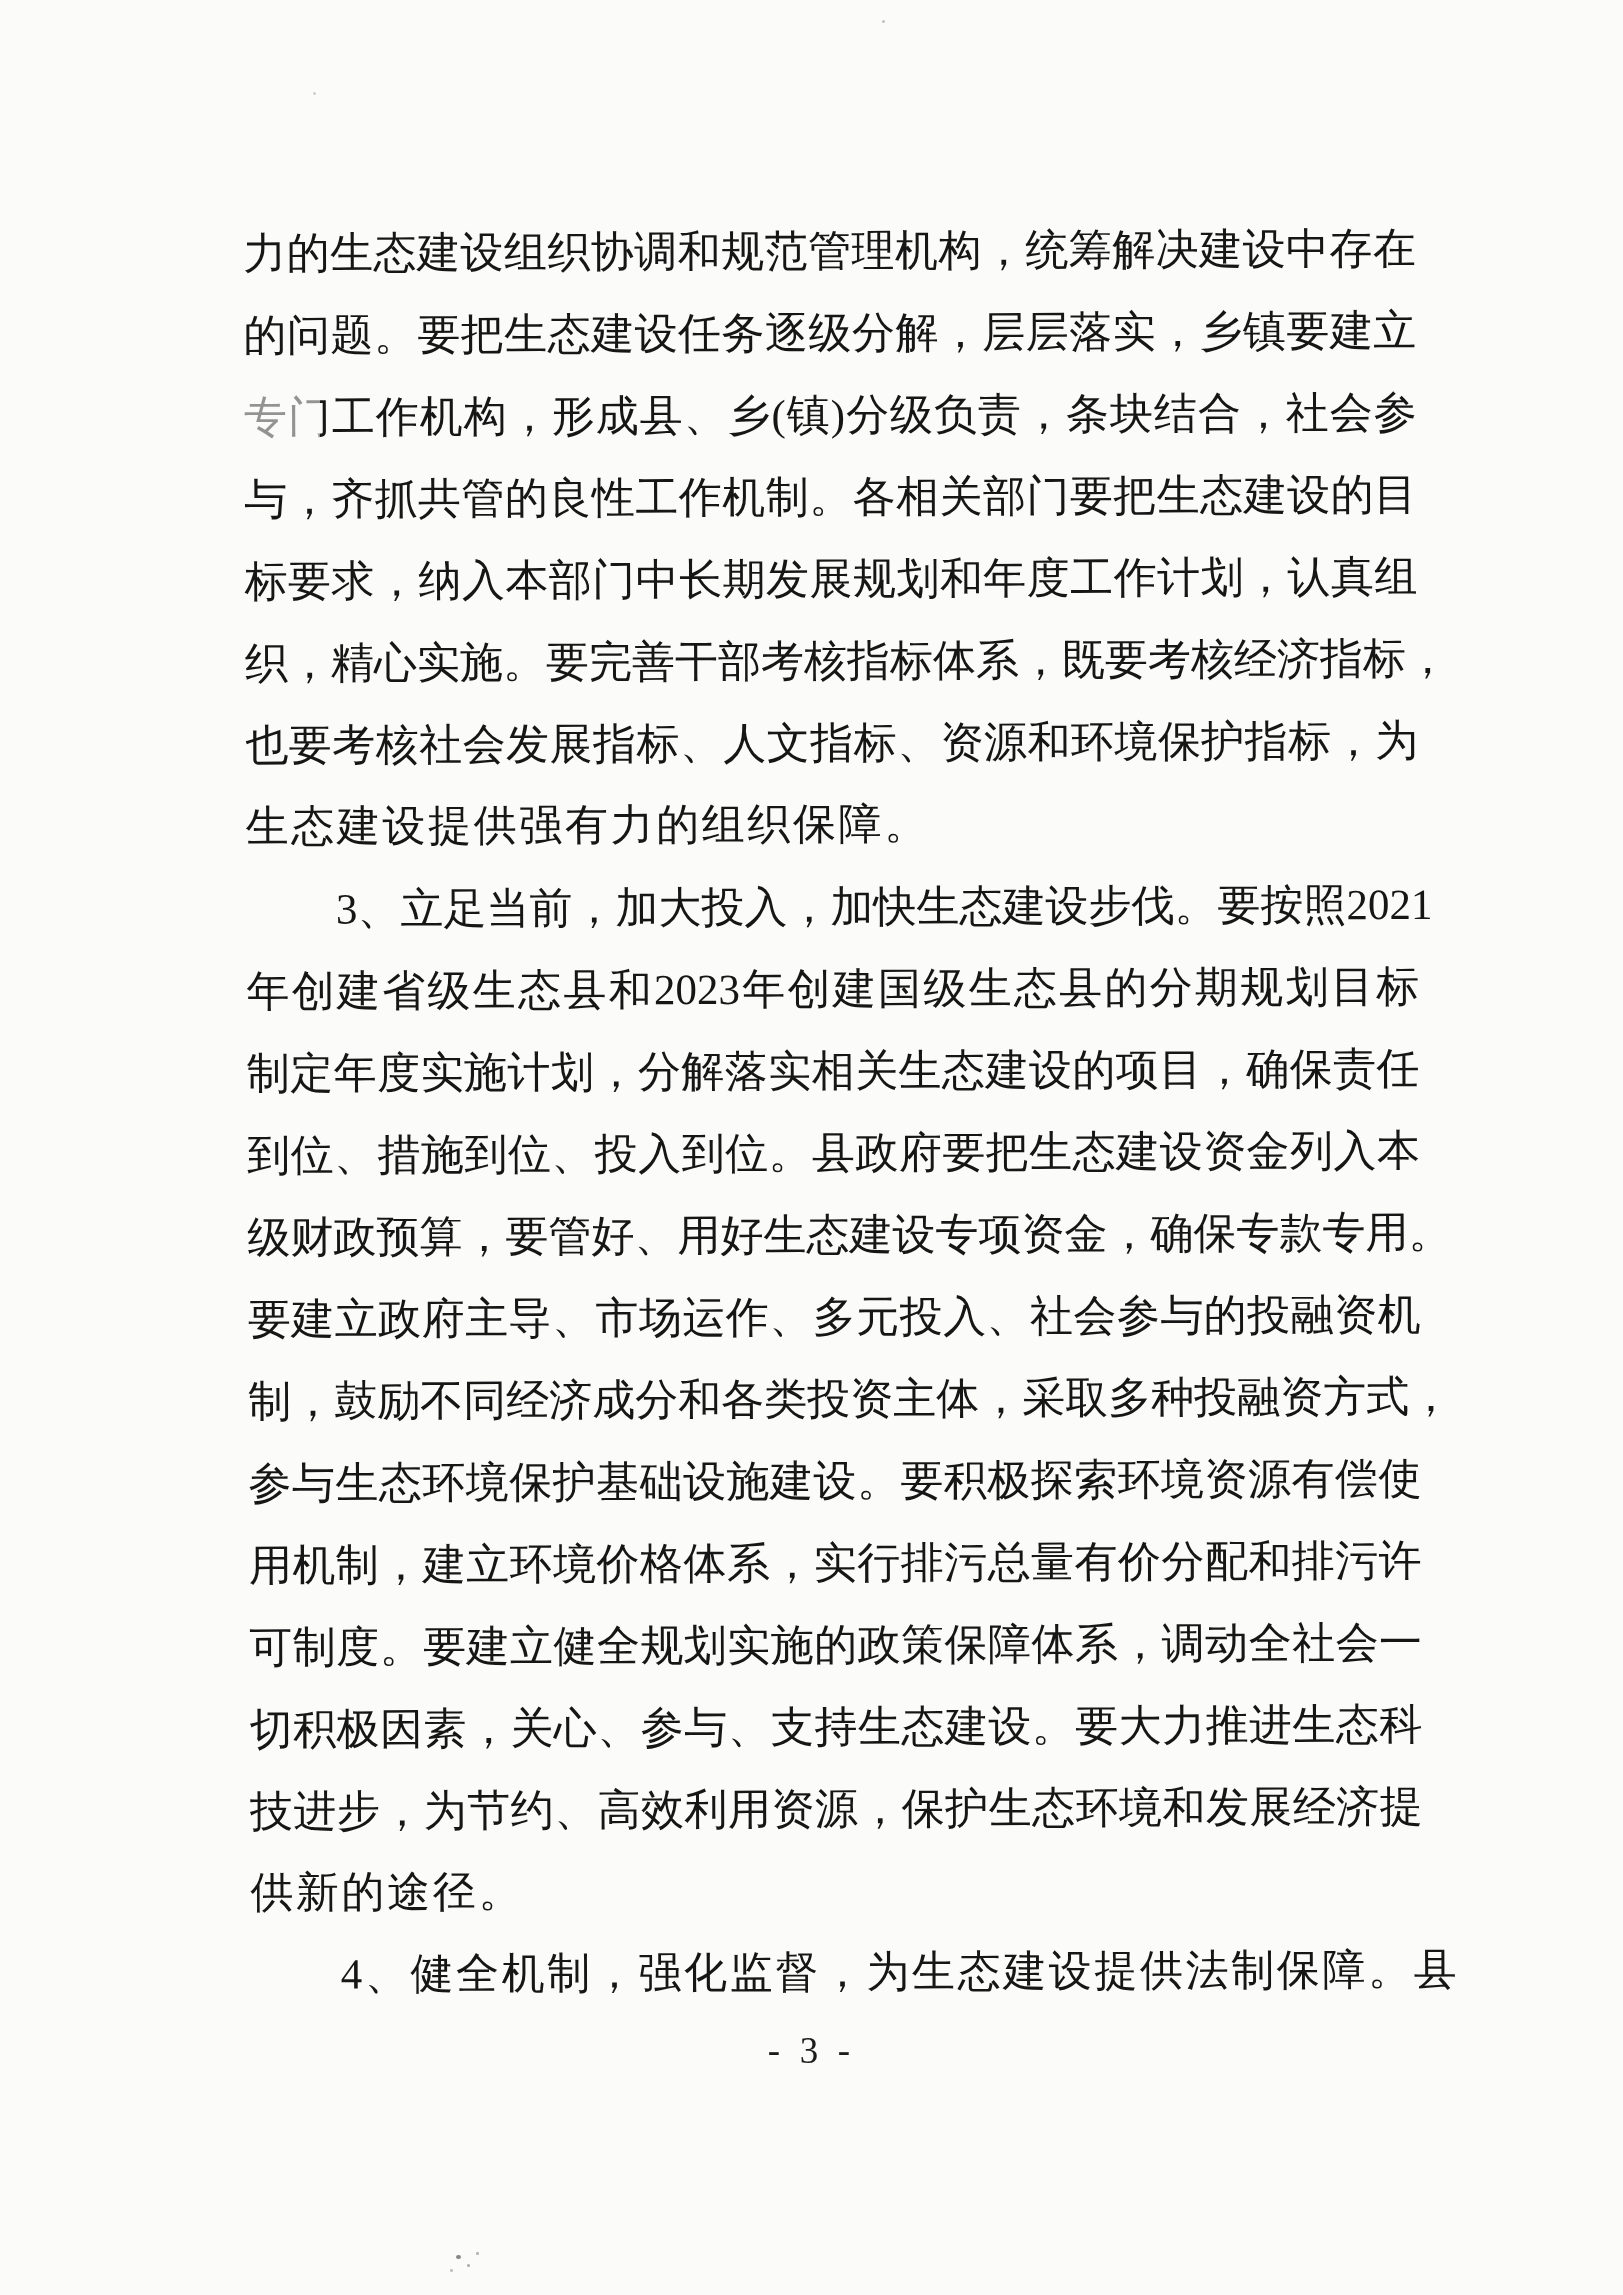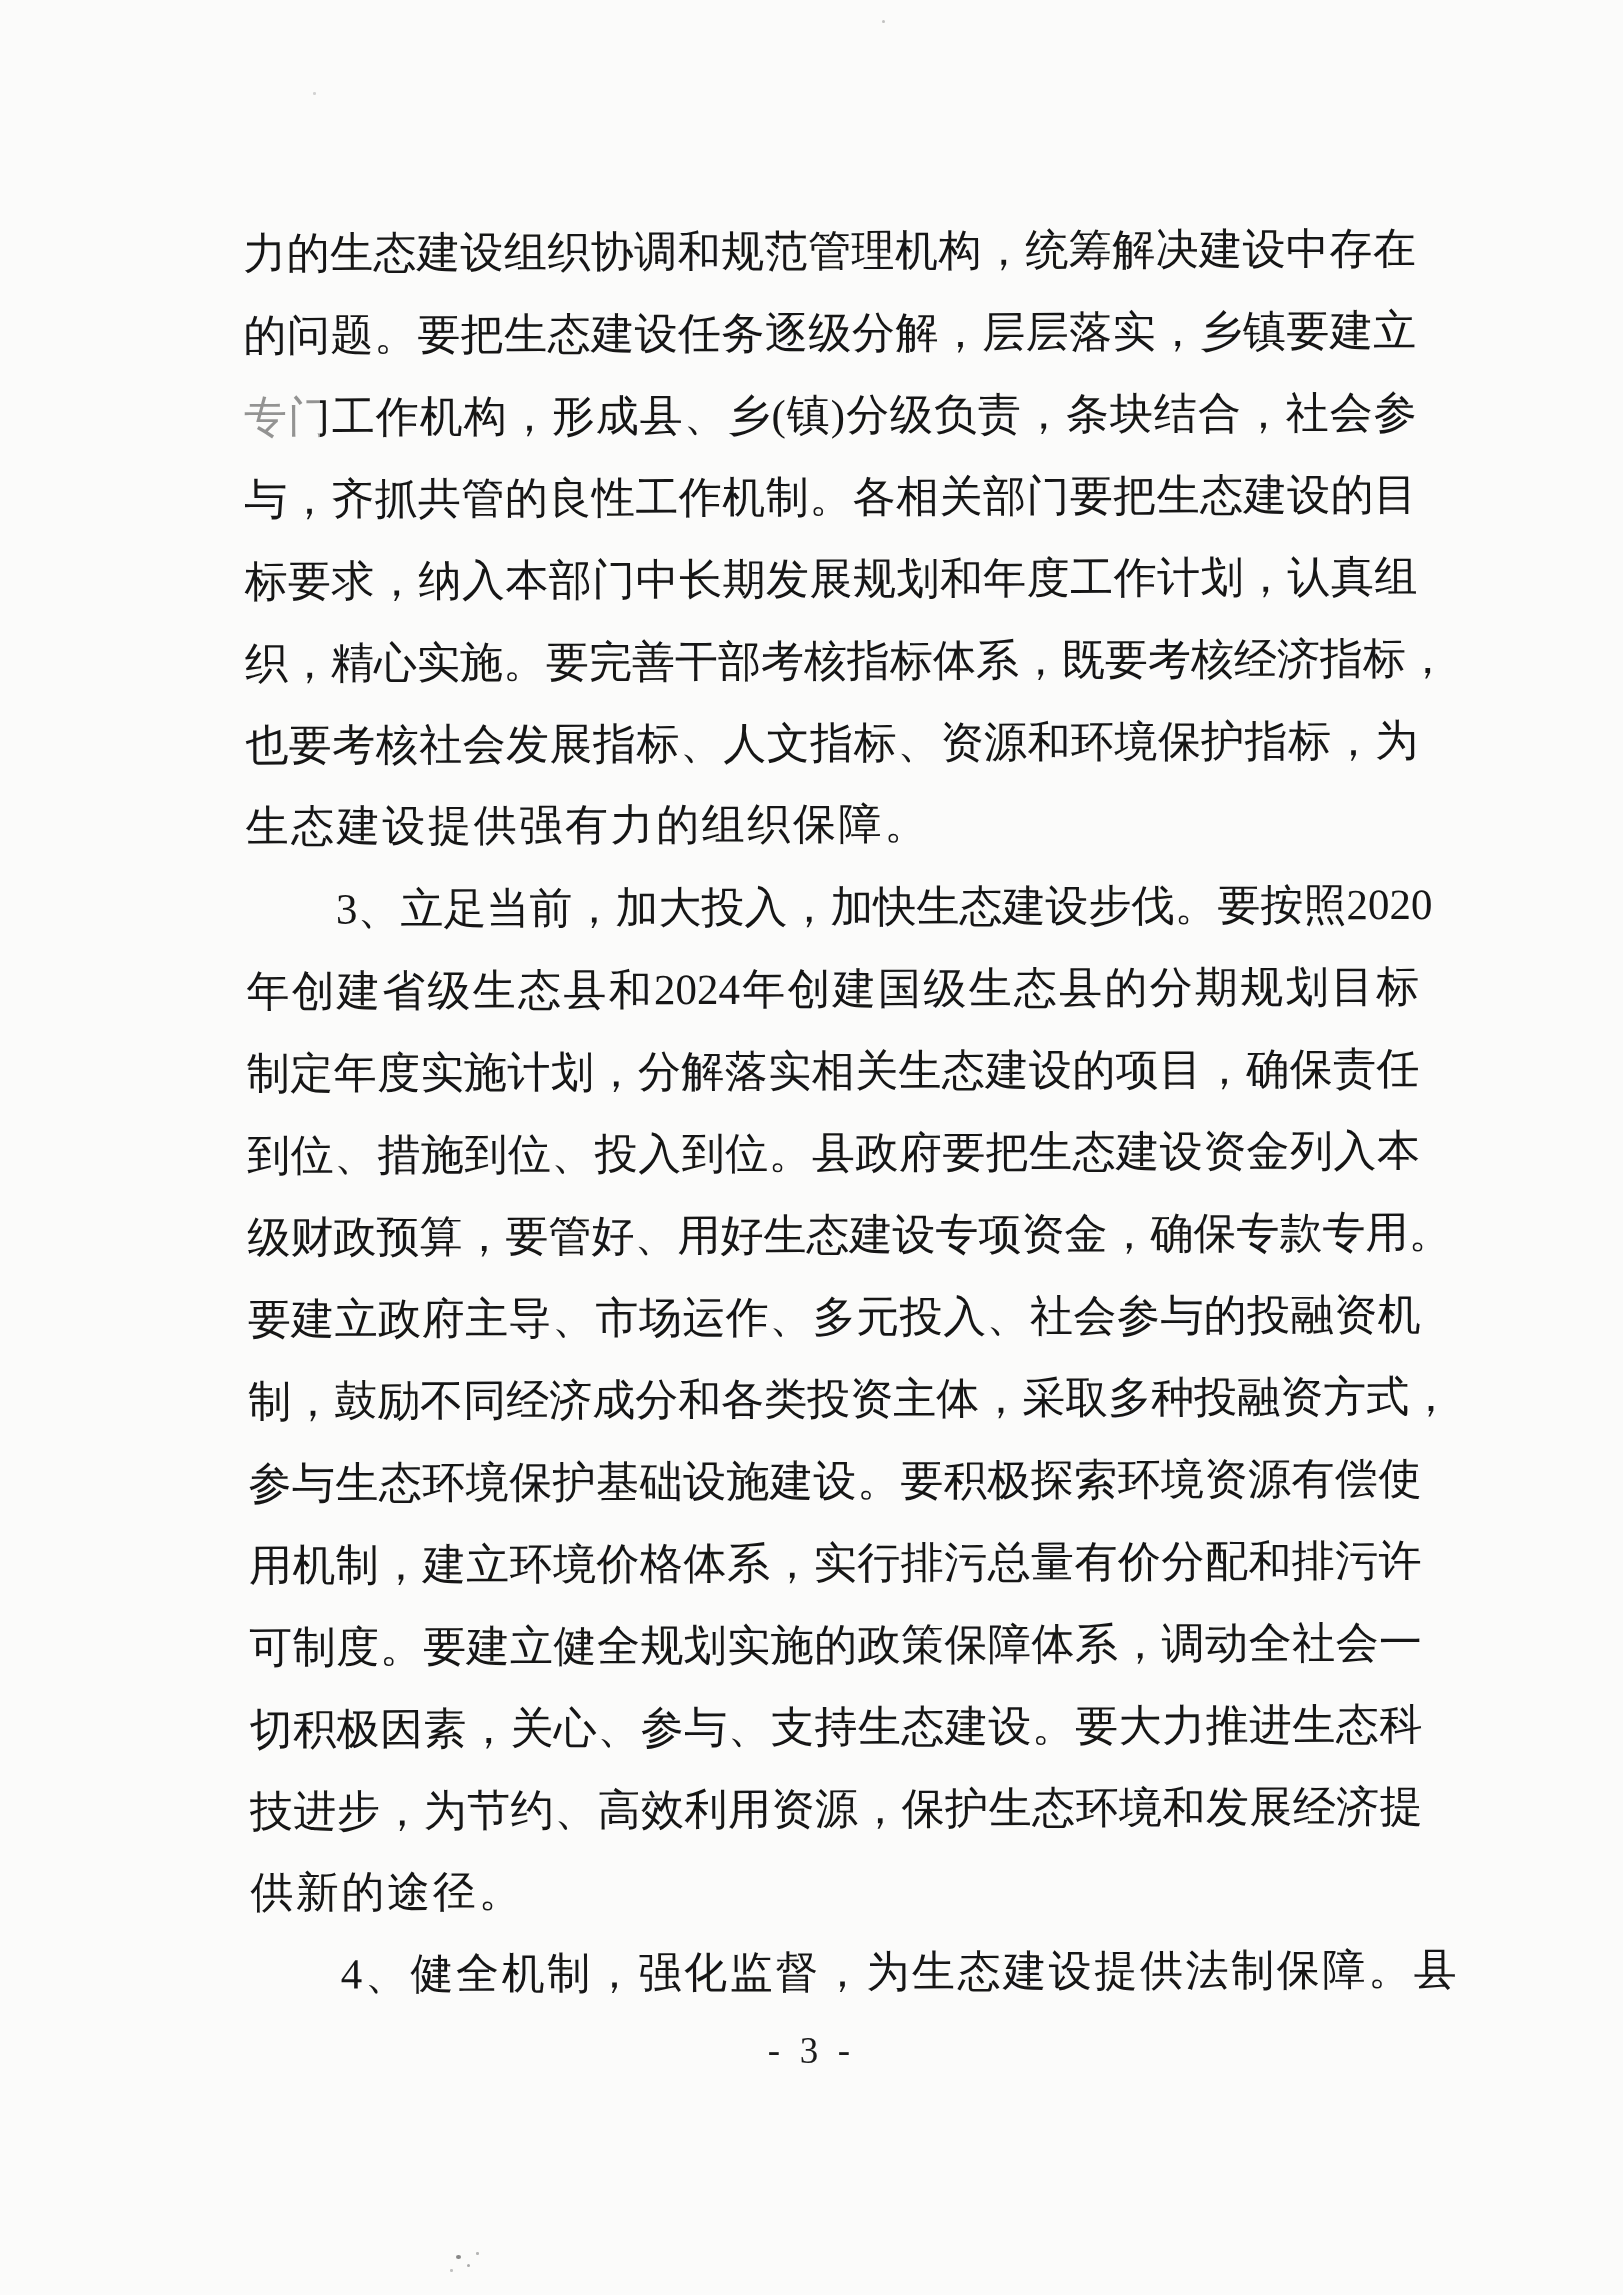--- a/index.html
+++ b/index.html
@@ -310,33 +310,33 @@
         <span>生</span>
         <span>态</span>
         <span>建</span>
         <span>设</span>
         <span>步</span>
         <span>伐</span>
         <span>。</span>
         <span>要</span>
         <span>按</span>
         <span>照</span>
-        <span>2020</span>
+        <span>2021</span>
       </div>
       <div class="line">
         <span>年</span>
         <span>创</span>
         <span>建</span>
         <span>省</span>
         <span>级</span>
         <span>生</span>
         <span>态</span>
         <span>县</span>
         <span>和</span>
-        <span>2024</span>
+        <span>2023</span>
         <span>年</span>
         <span>创</span>
         <span>建</span>
         <span>国</span>
         <span>级</span>
         <span>生</span>
         <span>态</span>
         <span>县</span>
         <span>的</span>
         <span>分</span>

